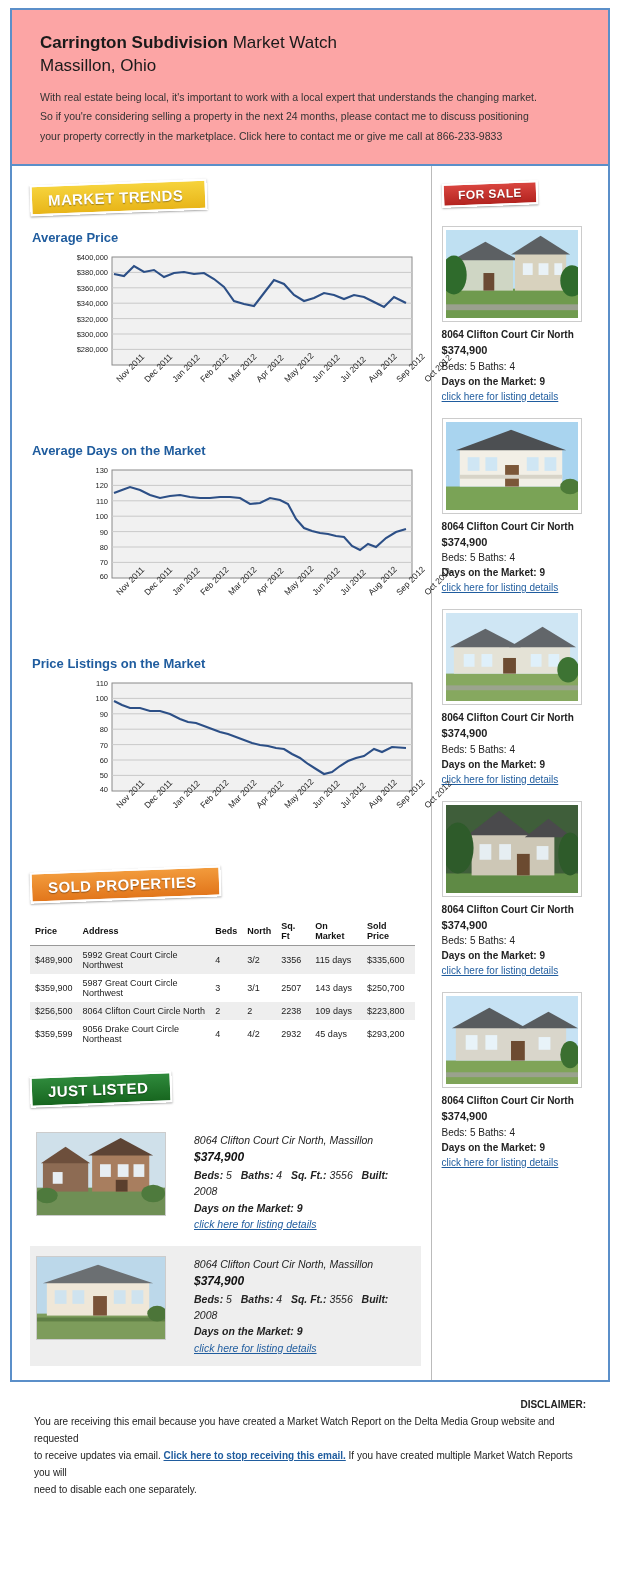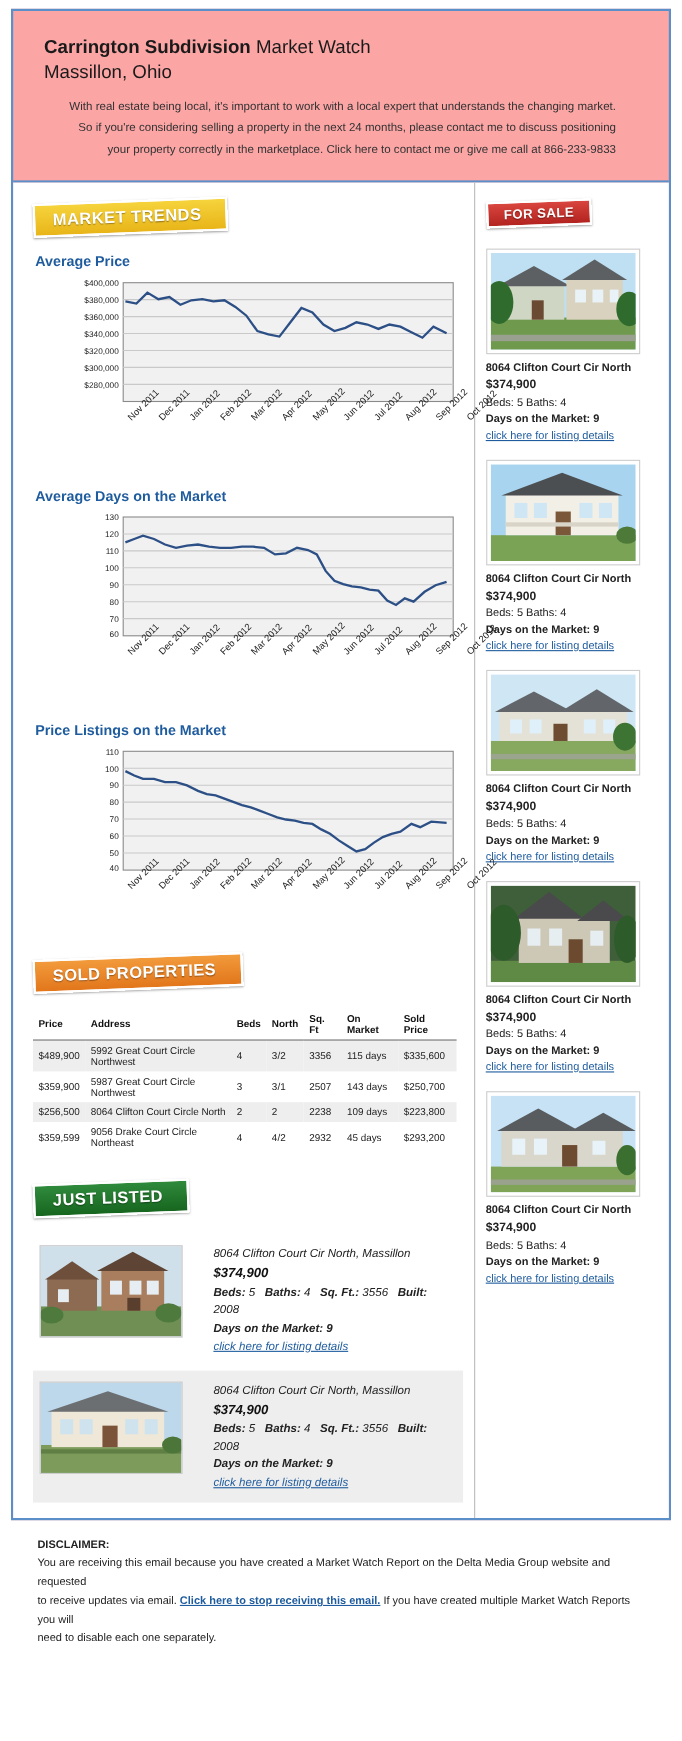--- a/index.html
+++ b/index.html
@@ -30,21 +30,20 @@
     line-height:1.35;
     font-weight:normal;
     margin:0 0 10px 0;
   }
   .title b { font-weight:bold; }
   .blurb {
     font-size:10.5px;
     line-height:1.85;
     color:#333;
     max-width:520px;
-    text-align:right;
   }
   
   .body {
     display:flex;
     background:#ffffff;
   }
   .left {
     width:420px;
     padding:16px 10px 10px 18px;
   }
@@ -153,21 +152,21 @@
   }
   .fs-photo .inner { width:100%; height:100%; position:relative; overflow:hidden; }
   .fs-text { font-size:10px; line-height:1.5; margin-top:5px; }
   
   .footer {
     padding:14px 24px 18px 24px;
     font-size:10px;
     line-height:1.7;
     color:#222;
   }
-  .footer .dis { font-weight:bold; }
+  .footer .dis { font-weight:bold;text-align:right; }
   
   .ph { width:100%; height:100%; display:block; }
 </style>
 </head>
 <body>
 
 <div class="page">
   <div class="frame">
 
     <div class="header">

